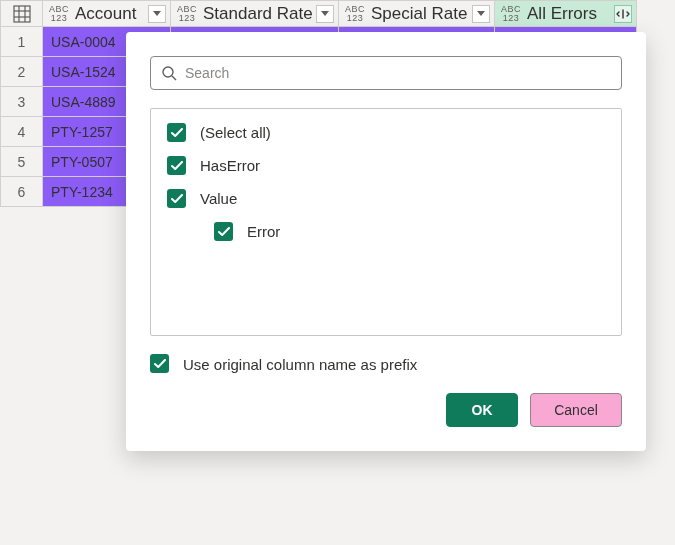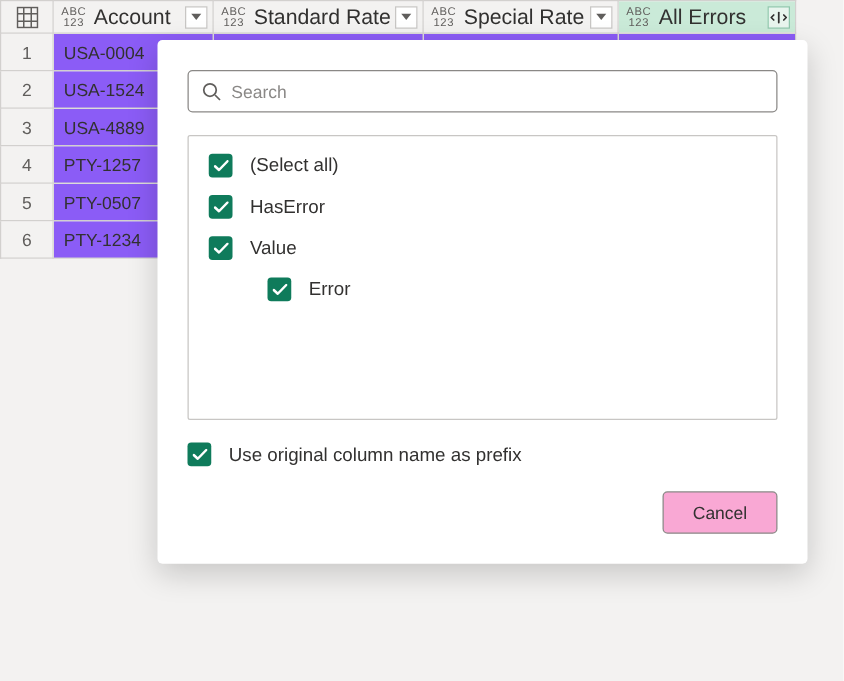--- a/index.html
+++ b/index.html
@@ -375,15 +375,16 @@
   <div class="prefix-row">
     <span class="chkbox">
       <svg width="12" height="10" viewBox="0 0 12 10">
           <polyline points="1,5 4.2,8 11,1" fill="none" stroke="#fff" stroke-width="2" stroke-linecap="round" stroke-linejoin="round"></polyline>
         </svg>
     </span>
     <span class="chk-label">Use original column name as prefix</span>
   </div>
 
   <div class="btn-row">
+    <div class="btn btn-primary">OK</div>
     <div class="btn btn-secondary">Cancel</div>
   </div>
 </div>
 
 </body></html>

